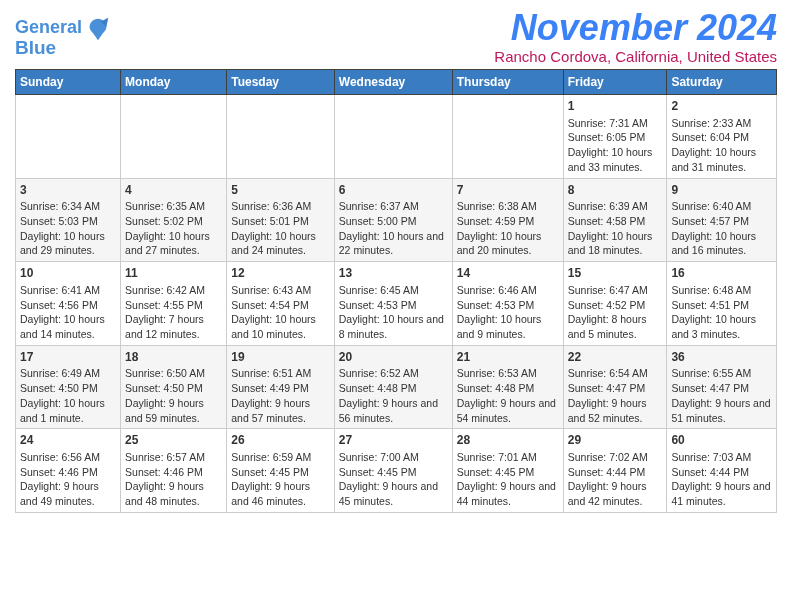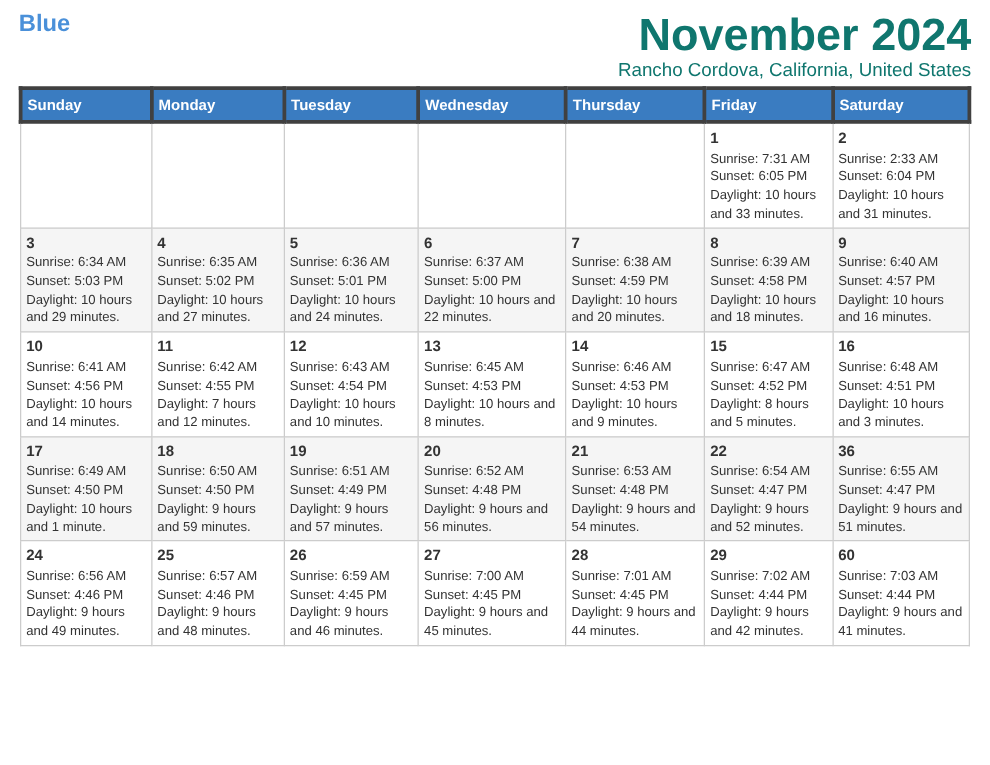--- a/index.html
+++ b/index.html
@@ -38,41 +38,42 @@
       width: 28px;
       height: 28px;
       margin-left: 2px;
     }
     .title-block {
       text-align: right;
     }
     .month-title {
       font-size: 36px;
       font-weight: bold;
-      color: #0f766e;
+      color: #3b82f6;
       line-height: 1;
+      font-style: italic;
     }
     .subtitle {
       font-size: 15px;
-      color: #0f766e;
+      color: #be185d;
       margin-top: 2px;
     }
     table {
       width: 100%;
       border-collapse: collapse;
       font-size: 10.5px;
     }
     thead tr th {
       background-color: #3a7cc1;
       color: #fff;
       font-weight: bold;
       font-size: 12px;
       padding: 5px 4px;
       text-align: left;
-      border: 3px solid #404040;
+      border: 1px solid #404040;
     }
     tbody tr td {
       vertical-align: top;
       border: 1px solid #ccc;
       padding: 3px 4px;
       height: 78px;
       background: #fff;
       color: #333;
       font-size: 10.5px;
       line-height: 1.4;
@@ -87,20 +88,29 @@
       margin-bottom: 1px;
     }
   </style>
 </head>
 <body>
 
 <div class="container">
   <div class="header-row">
     <div class="logo">
       <div>
+        <div style="display:flex;align-items:center;">
+          <span class="logo-text">
+            <span>General</span>
+          </span>
+          <svg class="logo-icon" viewBox="0 0 30 30">
+            <path d="M15 5 C10 5, 6 9, 6 14 C6 17, 8 19, 10 21 L15 28 L20 21 C22 19, 24 17, 24 14 C24 9, 20 5, 15 5Z" fill="#4a90d9"></path>
+            <path d="M18 8 L26 4 L24 14Z" fill="#3a80c9"></path>
+          </svg>
+        </div>
         <div class="logo-text" style="color:#4a90d9; font-size:19px; margin-top:-4px;">Blue</div>
       </div>
     </div>
     <div class="title-block">
       <div class="month-title">November 2024</div>
       <div class="subtitle">Rancho Cordova, California, United States</div>
     </div>
   </div>
 
   <table>

